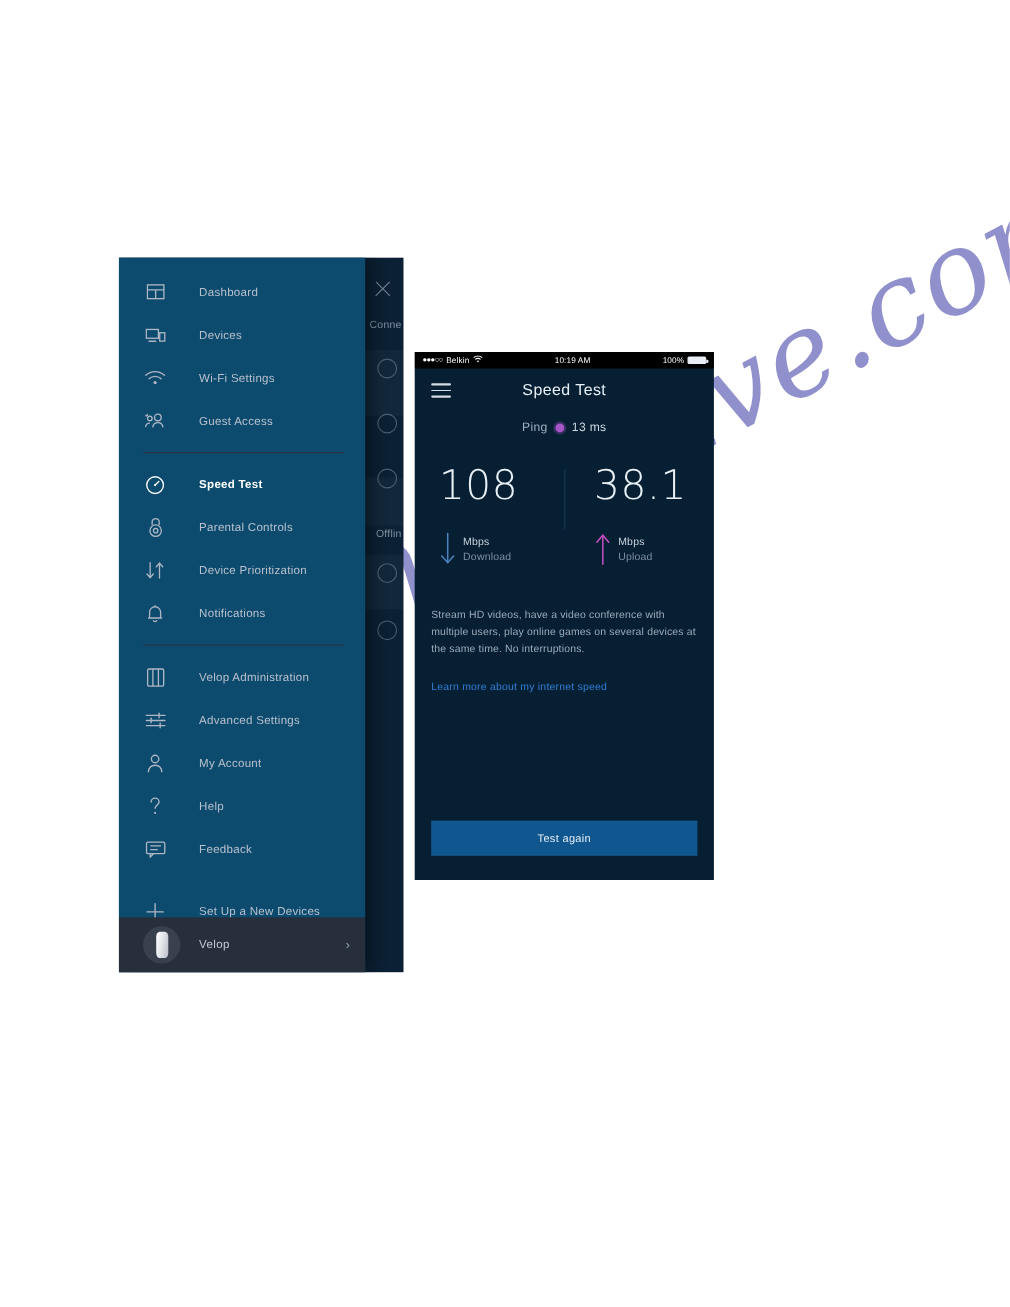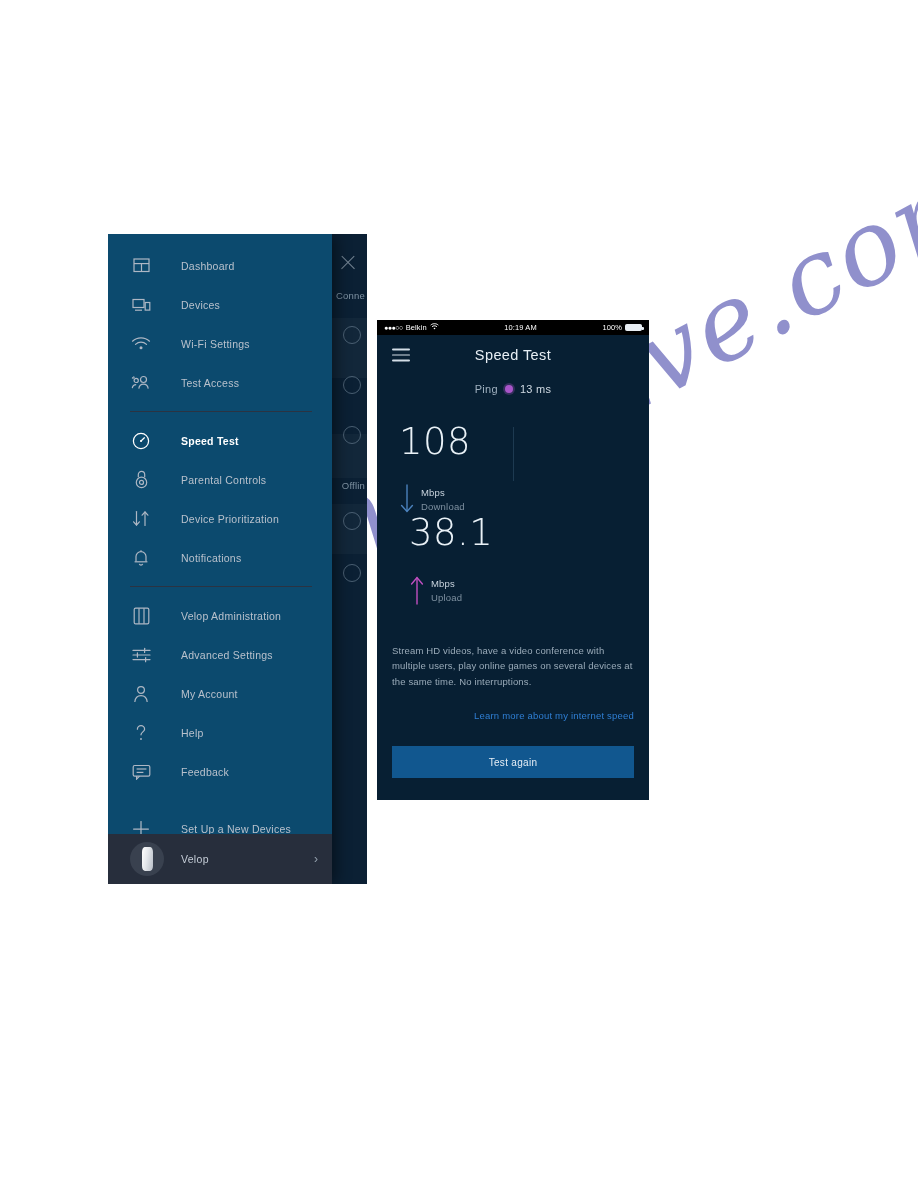--- a/index.html
+++ b/index.html
@@ -200,21 +200,21 @@
     font-size: 11px; color: #9fb0bf; letter-spacing: .3px;
   }
   .ping-dot {
     width: 8px; height: 8px; border-radius: 50%;
     background: #a855c9;
     box-shadow: 0 0 0 2px rgba(168,85,201,.28);
   }
   .ping-val { color:#cfd9e2; }
 
   .speeds {
-    display: flex; margin-top: 28px; position: relative; flex-direction: column;
+    display: flex; margin-top: 28px; position: relative;
   }
   .speed-col { flex: 1; padding-left: 22px; }
   .speed-col.right { padding-left: 32px; }
   .divider-v {
     position:absolute; left: 50%; top: 4px;
     width: 1px; height: 54px; background: #1d3a51;
   }
   .speed-num {
     font-size: 37px; color: #e9f1f7;
     font-weight: 300; letter-spacing: .5px; line-height: 1;
@@ -226,21 +226,21 @@
   .speed-unit { font-size: 9.5px; color:#c9d4de; letter-spacing:.2px; }
   .speed-dir  { font-size: 9.5px; color:#7e90a0; letter-spacing:.2px; margin-top: 3px; }
 
   .desc {
     margin: 38px 15px 0 15px;
     font-size: 9.5px; line-height: 1.62;
     color: #9aabb9; letter-spacing: .15px;
   }
   .learn {
     margin: 21px 15px 0 15px;
-    font-size: 9.5px; color: #2f7fd4; letter-spacing: .2px; text-align: right;
+    font-size: 9.5px; color: #2f7fd4; letter-spacing: .2px;
   }
   .test-btn {
     position: absolute; left: 15px; right: 15px; bottom: 22px;
     height: 32px;
     background: #11578f;
     border-radius: 0;
     display: flex; align-items: center; justify-content: center;
     color: #e6eef6; font-size: 10px; letter-spacing: .3px;
   }
 </style>
@@ -311,21 +311,21 @@
           <span class="mi-icon">
             <svg width="20" height="15" viewBox="0 0 20 15" fill="none" stroke="currentColor" stroke-width="1.2">
               <circle cx="12.5" cy="4.5" r="3"></circle>
                 <path d="M7.8 13.6c.4-2.8 2.3-4.4 4.7-4.4s4.3 1.6 4.7 4.4"></path>
               <circle cx="5.2" cy="5.4" r="2.1"></circle>
                 <path d="M1.3 13.2c.3-2.2 1.8-3.5 3.9-3.5"></path>
               <line x1="1" y1="2.6" x2="2.6" y2="3.4"></line>
                 <line x1="2.6" y1="1.4" x2="3.2" y2="3.1"></line>
             </svg>
           </span>
-          <span class="mi-label">Test Access</span>
+          <span class="mi-label">Guest Access</span>
         </div>
 
         <div class="menu-sep"></div>
 
         <div class="menu-item active">
           <span class="mi-icon">
             <svg width="18" height="18" viewBox="0 0 18 18" fill="none" stroke="currentColor" stroke-width="1.25">
               <circle cx="9" cy="9" r="7.6"></circle>
                 <line x1="9" y1="9" x2="12.4" y2="5.8" stroke-linecap="round"></line>
               <circle cx="9" cy="9" r="1" fill="currentColor" stroke="none"></circle>

